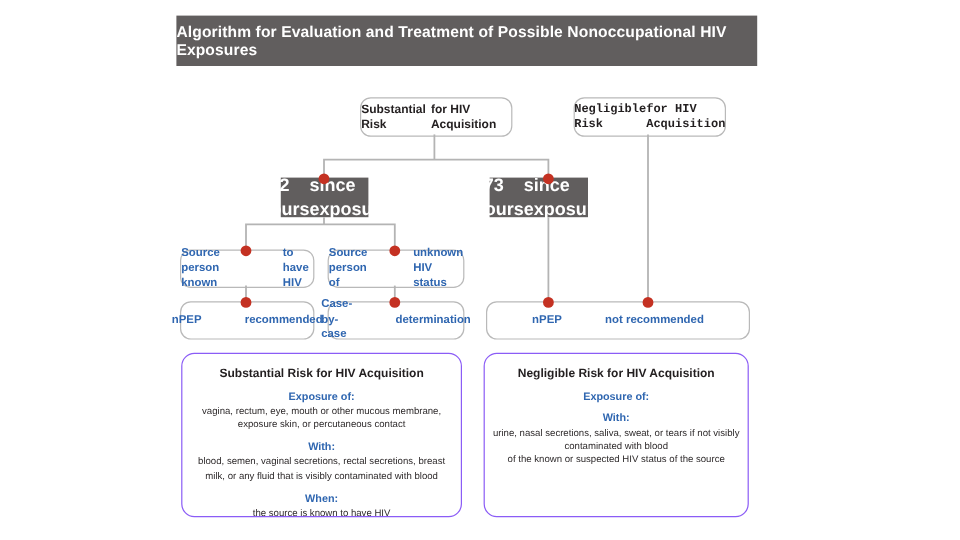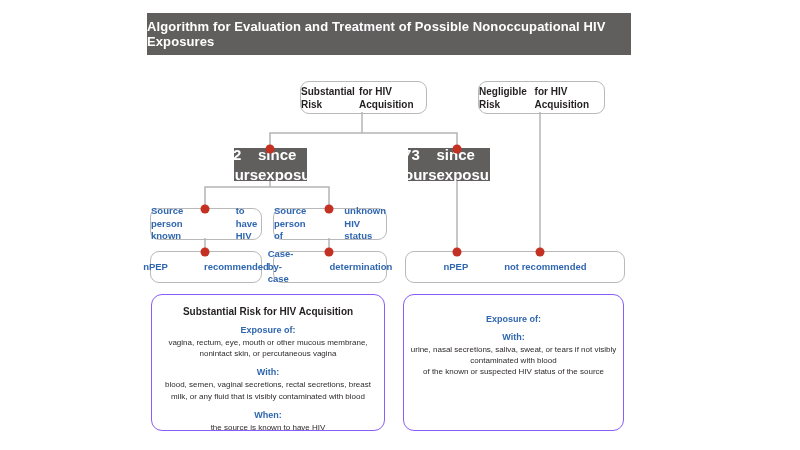--- a/index.html
+++ b/index.html
@@ -35,21 +35,21 @@
 <div class="canvas">
 
   <div class="header">
     <span class="header-title">Algorithm for Evaluation and Treatment of Possible Nonoccupational HIV Exposures</span>
   </div>
 
   <div class="node black" style="left:300px;top:81px;width:125px;height:31px;">
     <span>Substantial Risk</span>
     <span>for HIV Acquisition</span>
   </div>
-  <div class="node black" style="left:478px;top:81px;width:125px;height:31px;">
+  <div class="node black" style="left:478px;top:81px;width:125px;height:31px;font-family:Liberation Mono, monospace;">
     <span>Negligible Risk</span>
     <span>for HIV Acquisition</span>
   </div>
 
   <div class="node dark" style="left:234px;top:148px;width:73px;height:33px;">
     <span>≤72 hours</span>
     <span>since exposure</span>
   </div>
   <div class="node dark" style="left:408px;top:148px;width:82px;height:33px;">
     <span>≥73 hours</span>
@@ -74,28 +74,29 @@
     <span>determination</span>
   </div>
   <div class="node blue" style="left:405px;top:251px;width:218px;height:30px;">
     <span>nPEP</span>
     <span>not recommended</span>
   </div>
 
   <div class="defbox" style="left:151px;top:294px;width:234px;height:137px;">
     <div class="def-title">Substantial Risk for HIV Acquisition</div>
     <div class="def-heading">Exposure of:</div>
-    <div class="def-body">vagina, rectum, eye, mouth or other mucous membrane, nonintact skin, or percutaneous vagina</div>
+    <div class="def-body">vagina, rectum, eye, mouth or other mucous membrane, exposure skin, or percutaneous contact</div>
     <div class="def-heading">With:</div>
     <div class="def-body">blood, semen, vaginal secretions, rectal secretions, breast milk, or any fluid that is visibly contaminated with blood</div>
     <div class="def-heading">When:</div>
     <div class="def-body">the source is known to have HIV</div>
   </div>
 
   <div class="defbox" style="left:403px;top:294px;width:221px;height:137px;">
+    <div class="def-title">Negligible Risk for HIV Acquisition</div>
     <div class="def-heading">Exposure of:</div>
     <div class="def-heading">With:</div>
     <div class="def-body">urine, nasal secretions, saliva, sweat, or tears if not visibly contaminated with blood</div>
     <div class="def-body">of the known or suspected HIV status of the source</div>
   </div>
 
   <svg class="wires" width="800" height="450" viewBox="0 0 800 450">
     <g stroke="#b4b4b4" stroke-width="1.5" fill="none">
       <polyline points="362,112 362,133"></polyline>
       <polyline points="270,148 270,133 457,133 457,148"></polyline>

